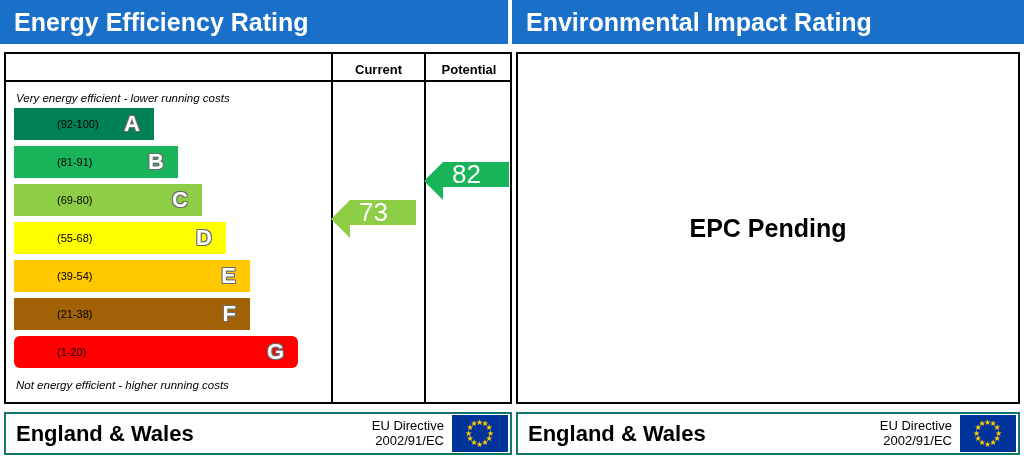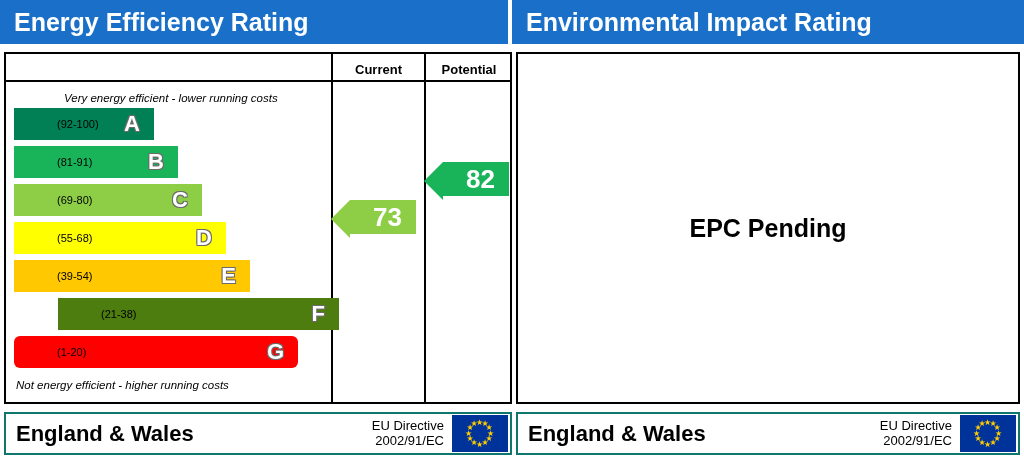--- a/index.html
+++ b/index.html
@@ -40,45 +40,45 @@
     font-size:13px; font-weight:bold; color:#000;
     display:flex; align-items:center; justify-content:center;
   }
   .col-label.current   { left:327px; width:91px; }
   .col-label.potential { left:420px; width:86px; }
 
   .note {
     position:absolute; left:10px;
     font-size:11.5px; font-style:italic; color:#000;
   }
-  .note.top { top:38px;margin-left:48px; }
+  .note.top { top:38px; }
   .note.bottom { top:325px; }
 
   .band {
     position:absolute; height:32px;
     color:#fff; font-weight:bold;
     display:flex; align-items:center;padding-left:35px;
   }
   .band .range {
     font-size:11px; font-weight:normal; color:#000;
     margin-left:8px; font-style:normal;
   }
   .band .letter {
     position:absolute; right:14px;
     font-size:22px; font-weight:bold;
     color:#fff;
     text-shadow:-1px -1px 0 #6b6b6b, 1px -1px 0 #6b6b6b, -1px 1px 0 #6b6b6b, 1px 1px 0 #6b6b6b;
   }
 
   
   .arrow {
-    position:absolute; height:34px;
+    position:absolute; height:25px;
     display:flex; align-items:center; justify-content:flex-end;
-    color:#fff; font-size:26px; font-weight:bold;
-    padding-right:14px;
+    color:#fff; font-size:26px; font-weight:normal;
+    padding-right:28px;
   }
   .arrow::before {
     content:""; position:absolute; left:-19px; top:0;
     width:0; height:0;
     border-top:19px solid transparent;
     border-bottom:19px solid transparent;
   }
 
   
   .right-panel {
@@ -145,21 +145,21 @@
       <span class="letter">C</span>
     </div>
     <div class="band" style="left:8px; top:168px; width:212px; background:#ffff00;">
       <span class="range">(55-68)</span>
       <span class="letter">D</span>
     </div>
     <div class="band" style="left:8px; top:206px; width:236px; background:#ffc800;">
       <span class="range">(39-54)</span>
       <span class="letter">E</span>
     </div>
-    <div class="band" style="left:8px; top:244px; width:281px; background:#4d7c0f;margin-left:44px;">
+    <div class="band" style="left:8px; top:244px; width:236px; background:#a16207;">
       <span class="range">(21-38)</span>
       <span class="letter">F</span>
     </div>
     <div class="band" style="left:8px; top:282px; width:284px; background:#ff0000;border-radius:6px;">
       <span class="range">(1-20)</span>
       <span class="letter">G</span>
     </div>
 
     <div class="arrow" id="cur-arrow" style="left:344px; top:146px; width:66px; background:#8dce46;">
       <span>73</span>

